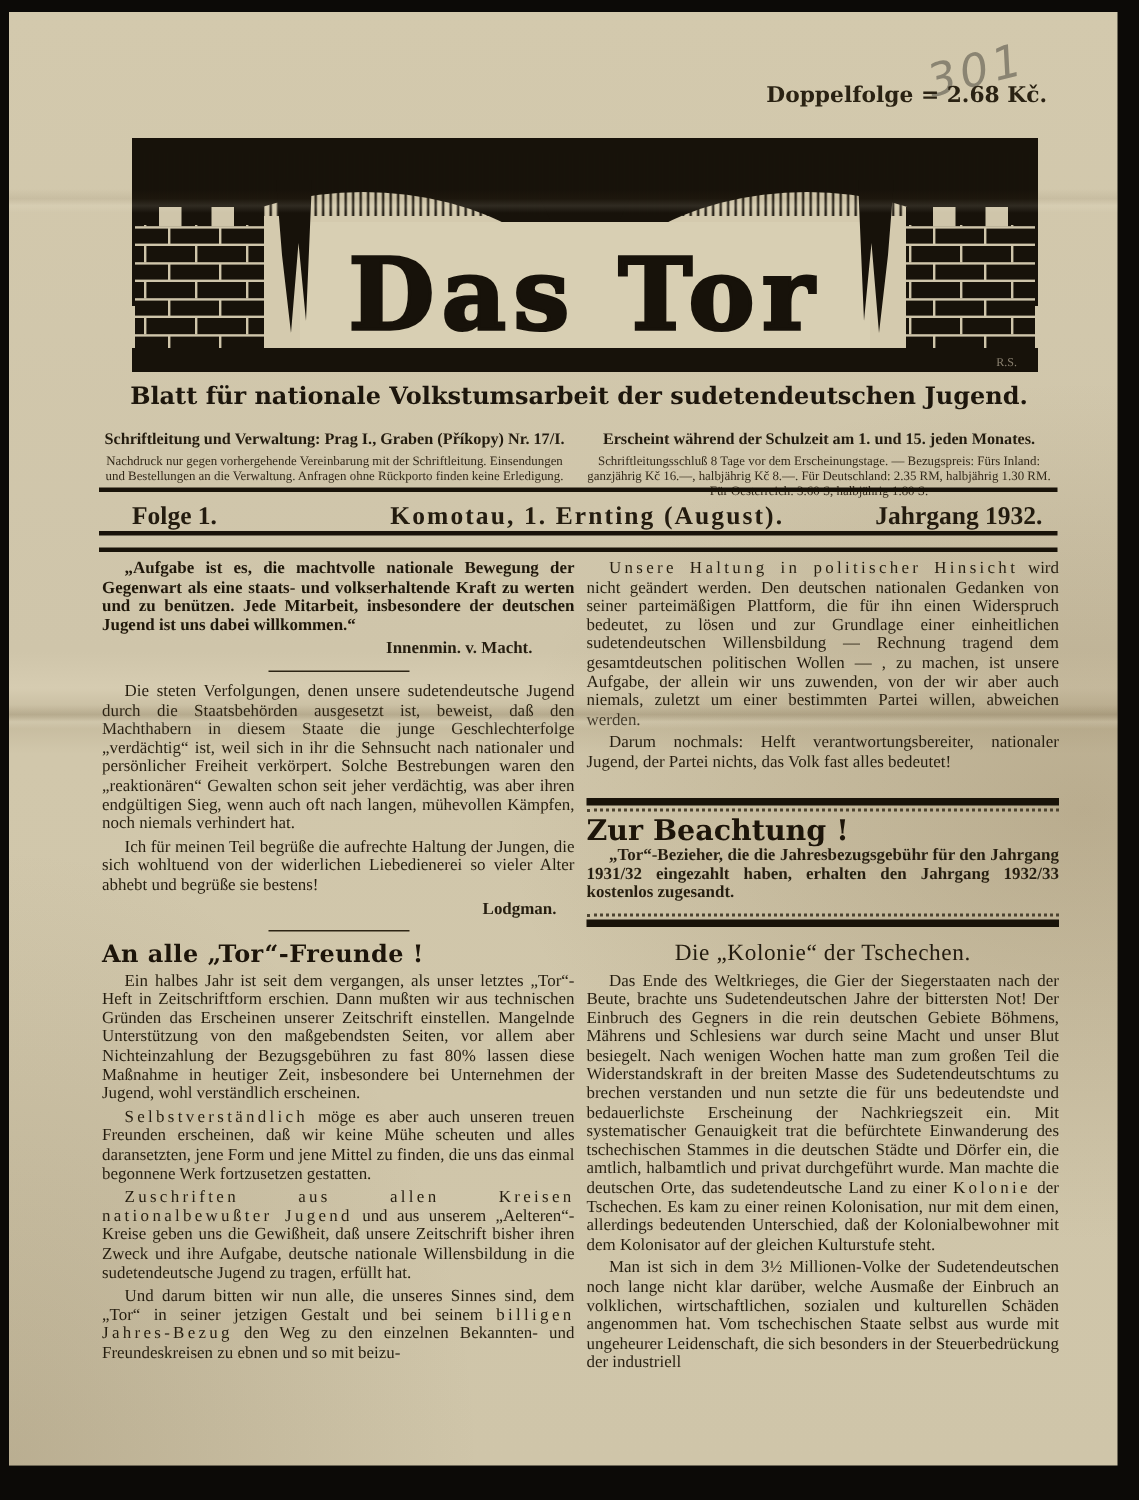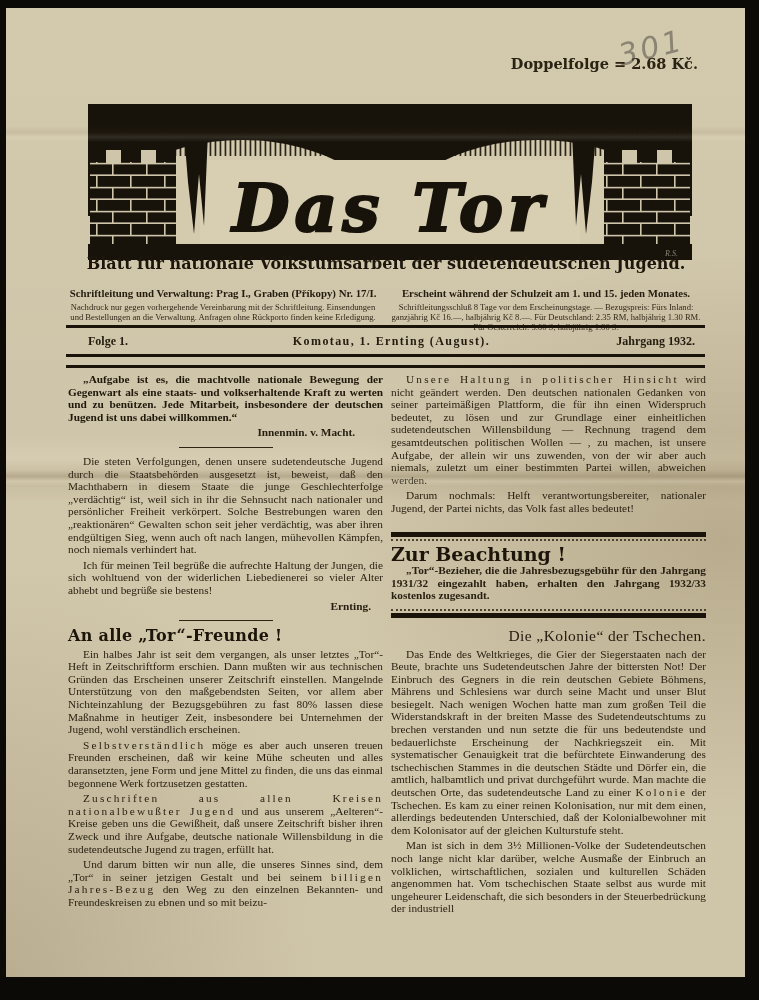--- a/index.html
+++ b/index.html
@@ -14,52 +14,52 @@
     color:#241d12;}
   .crease{position:absolute;left:0;width:100%;height:16px;pointer-events:none;
     background:linear-gradient(180deg,rgba(90,74,46,0),rgba(90,74,46,.14) 40%,rgba(255,250,230,.18) 70%,rgba(90,74,46,0));}
   
   .pencil{position:absolute;left:612px;top:22px;font-family:"DejaVu Sans",sans-serif;
     font-style:italic;font-size:30px;color:#837d6c;transform:rotate(-14deg);
     letter-spacing:3px;opacity:.9;}
   .price{position:absolute;left:380px;top:47px;width:312px;text-align:right;
     font-family:"DejaVu Serif",serif;font-weight:bold;font-size:14.5px;color:#2a2213;}
   
-  .masthead{position:absolute;left:82px;top:96px;width:604px;height:156px;font-style:italic;}
+  .masthead{position:absolute;left:82px;top:84px;width:604px;height:156px;}
   
   .subtitle{position:absolute;left:60px;top:246px;width:640px;text-align:center;
     font-family:"DejaVu Serif",serif;font-weight:bold;font-size:16px;color:#1d160c;}
   .imprint{position:absolute;top:279px;font-size:8.6px;line-height:10px;text-align:center;color:#33291a;}
   .imprint .main{font-size:10.8px;font-weight:bold;line-height:13px;margin-bottom:2px;color:#241c0f;}
   .imprint-left{left:59px;width:316px;}
   .imprint-right{left:381px;width:318px;}
   
   .rule-heavy{position:absolute;left:60px;top:317px;width:639px;height:3px;background:#191309;}
   .dateline{position:absolute;left:60px;top:326px;width:639px;display:flex;
-    font-size:12px;font-weight:bold;color:#241c0f;align-items:center;}
+    font-size:17px;font-weight:bold;color:#241c0f;align-items:center;}
   .dateline .dl-left{flex:1;text-align:left;padding-left:22px;}
   .dateline .dl-center{flex:2;text-align:center;letter-spacing:1.4px;}
   .dateline .dl-right{flex:1;text-align:right;padding-right:10px;}
   .rule-double{position:absolute;left:60px;top:346px;width:639px;height:8px;
     border-top:3px solid #191309;border-bottom:3px solid #191309;}
   
   .col{position:absolute;top:362px;width:315px;font-size:11.3px;line-height:12.6px;
     text-align:justify;color:#261e10;}
   .col-left{left:62px;}
   .col-right{left:385px;}
   .col p{margin:3px 0;text-indent:15px;}
   .noindent{text-indent:0 !important;}
   .quote{font-weight:bold;color:#1f170a;}
   .attrib{text-align:right;font-weight:bold;text-indent:0 !important;padding-right:28px;margin:2px 0;}
   .attrib.tight{padding-right:12px;}
   .divider{width:94px;border:none;border-top:1.6px solid #2c2414;margin:8px auto 7px auto;}
   h2.sec{font-family:"DejaVu Serif",serif;font-size:16px;margin:9px 0 5px 0;
     color:#1d150a;font-weight:bold;text-align:left;letter-spacing:.3px;}
   h3.sec2{font-size:15.5px;margin:12px 0 5px 0;color:#241c0f;font-weight:normal;
-    text-align:right;letter-spacing:.4px;}
+    text-align:center;letter-spacing:.4px;}
   .spaced{letter-spacing:2.2px;}
   .sig{text-align:right;font-weight:bold;padding-right:14px;margin:3px 0 6px 0;}
   
   .notice{margin:17px 0 4px 0;}
   .bar{height:5px;background:#191309;}
   .dotline{height:0;border-top:2px dotted #4c4330;margin:2px 0;}
   .notice h2{font-family:"DejaVu Serif",serif;font-size:19px;font-weight:bold;
     margin:7px 0 4px 0;color:#1d150a;}
   .notice .nbody{font-weight:bold;margin:0 0 7px 0;text-indent:15px;}
   
@@ -138,21 +138,21 @@
     <span class="dl-right">Jahrgang 1932.</span>
   </div>
   <div class="rule-double"></div>
 
   <div class="col col-left">
     <p class="quote">„Aufgabe ist es, die machtvolle nationale Bewegung der Gegenwart als eine staats- und volkserhaltende Kraft zu werten und zu benützen. Jede Mitarbeit, insbesondere der deutschen Jugend ist uns dabei willkommen.“</p>
     <div class="attrib">Innenmin. v. Macht.</div>
     <hr class="divider">
     <p>Die steten Verfolgungen, denen unsere sudetendeutsche Jugend durch die Staatsbehörden ausgesetzt ist, beweist, daß den Machthabern in diesem Staate die junge Geschlechterfolge „verdächtig“ ist, weil sich in ihr die Sehnsucht nach nationaler und persönlicher Freiheit verkörpert. Solche Bestrebungen waren den „reaktionären“ Gewalten schon seit jeher verdächtig, was aber ihren endgültigen Sieg, wenn auch oft nach langen, mühevollen Kämpfen, noch niemals verhindert hat.</p>
     <p>Ich für meinen Teil begrüße die aufrechte Haltung der Jungen, die sich wohltuend von der widerlichen Liebedienerei so vieler Alter abhebt und begrüße sie bestens!</p>
-    <div class="attrib tight">Ernting.</div>
+    <div class="attrib tight">Lodgman.</div>
     <hr class="divider">
     <h2 class="sec">An alle „Tor“-Freunde !</h2>
     <p>Ein halbes Jahr ist seit dem vergangen, als unser letztes „Tor“-Heft in Zeitschriftform erschien. Dann mußten wir aus technischen Gründen das Erscheinen unserer Zeitschrift einstellen. Mangelnde Unterstützung von den maßgebendsten Seiten, vor allem aber Nichteinzahlung der Bezugsgebühren zu fast 80% lassen diese Maßnahme in heutiger Zeit, insbesondere bei Unternehmen der Jugend, wohl verständlich erscheinen.</p>
     <p><span class="spaced">Selbstverständlich</span><span> möge es aber auch unseren treuen Freunden erscheinen, daß wir keine Mühe scheuten und alles daransetzten, jene Form und jene Mittel zu finden, die uns das einmal begonnene Werk fortzusetzen gestatten.</span></p>
     <p><span class="spaced">Zuschriften aus allen Kreisen nationalbewußter Jugend</span><span> und aus unserem „Aelteren“-Kreise geben uns die Gewißheit, daß unsere Zeitschrift bisher ihren Zweck und ihre Aufgabe, deutsche nationale Willensbildung in die sudetendeutsche Jugend zu tragen, erfüllt hat.</span></p>
     <p><span>Und darum bitten wir nun alle, die unseres Sinnes sind, dem „Tor“ in seiner jetzigen Gestalt und bei seinem </span><span class="spaced">billigen Jahres-Bezug</span><span> den Weg zu den einzelnen Bekannten- und Freundeskreisen zu ebnen und so mit beizu-</span></p>
   </div>
 
   <div class="col col-right">
     <p><span class="spaced">Unsere Haltung in politischer Hinsicht</span><span> wird nicht geändert werden. Den deutschen nationalen Gedanken von seiner parteimäßigen Plattform, die für ihn einen Widerspruch bedeutet, zu lösen und zur Grundlage einer einheitlichen sudetendeutschen Willensbildung — Rechnung tragend dem gesamtdeutschen politischen Wollen — , zu machen, ist unsere Aufgabe, der allein wir uns zuwenden, von der wir aber auch niemals, zuletzt um einer bestimmten Partei willen, abweichen werden.</span></p>

